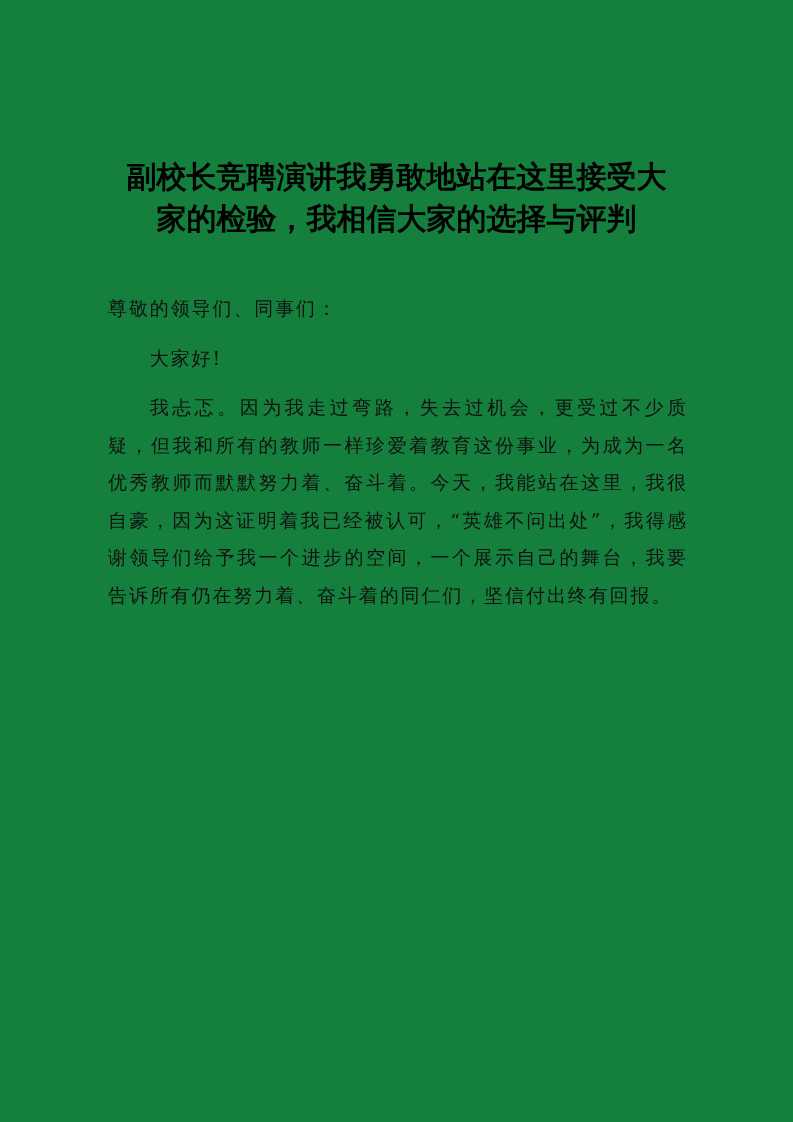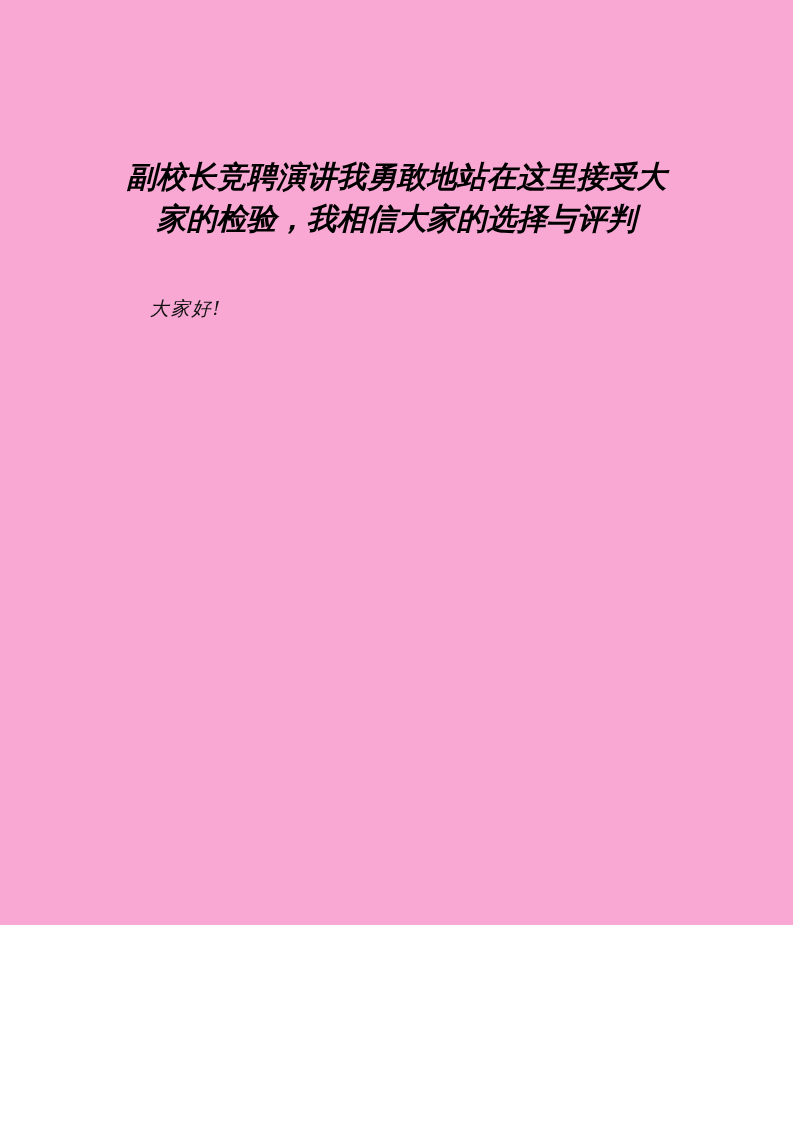--- a/index.html
+++ b/index.html
@@ -1,19 +1,19 @@
 <!DOCTYPE html>
 <html><head>
 <meta charset="utf-8">
 <style>
   html, body { margin: 0; padding: 0; background: #ffffff; }
   body { width: 793px; height: 1122px; position: relative; overflow: hidden; }
   .page {
-    position: absolute; left: 0; top: 0; width: 793px; height: 925px;
-    background: #f9a8d4; color: #000000; font-style: italic;
+    position: absolute; left: 0; top: 0; width: 793px; height: 1122px;
+    background: #15803d; color: #000000;
   }
   .title {
     position: absolute; left: 100px; top: 156px; width: 593px;
     text-align: center;
     font-family: "DejaVu Sans", "Liberation Sans", sans-serif;
     font-weight: bold; font-size: 30px; line-height: 42px;
     letter-spacing: 0px; color: #000;
   }
   .body-text {
     position: absolute; left: 108px; top: 290px; width: 580px;
@@ -28,15 +28,17 @@
 </head>
 <body>
 
 <div class="page">
   <div class="title">
     <div>副校长竞聘演讲我勇敢地站在这里接受大</div>
     <div>家的检验，我相信大家的选择与评判</div>
   </div>
 
   <div class="body-text">
+    <p class="salutation">尊敬的领导们、同事们：</p>
     <p class="indent">大家好!</p>
+    <p class="indent">我忐忑。因为我走过弯路，失去过机会，更受过不少质疑，但我和所有的教师一样珍爱着教育这份事业，为成为一名优秀教师而默默努力着、奋斗着。今天，我能站在这里，我很自豪，因为这证明着我已经被认可，“英雄不问出处”，我得感谢领导们给予我一个进步的空间，一个展示自己的舞台，我要告诉所有仍在努力着、奋斗着的同仁们，坚信付出终有回报。</p>
   </div>
 </div>
 
 </body></html>

